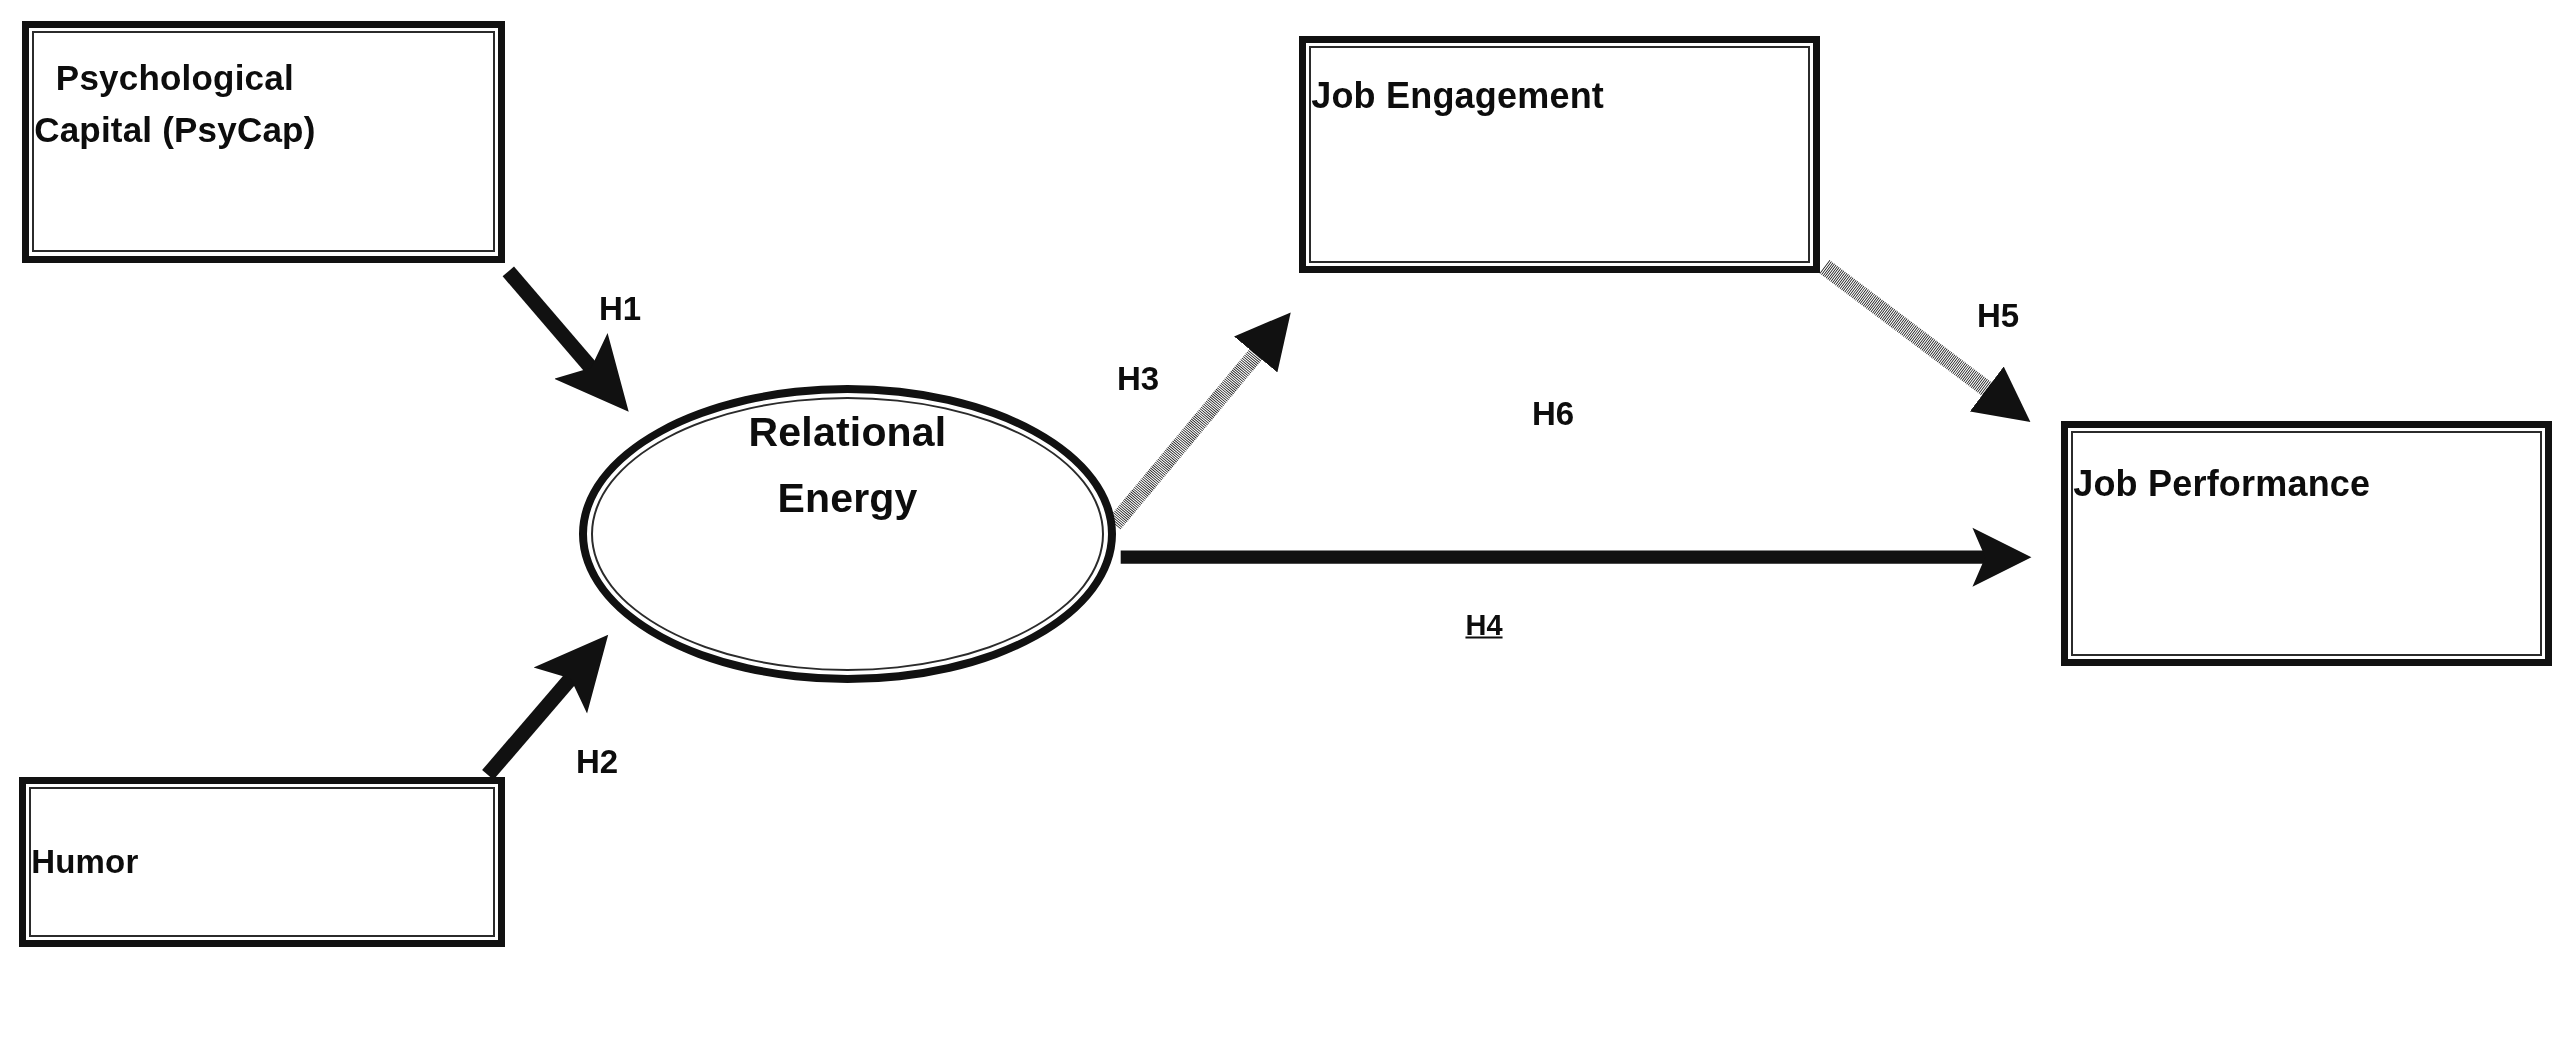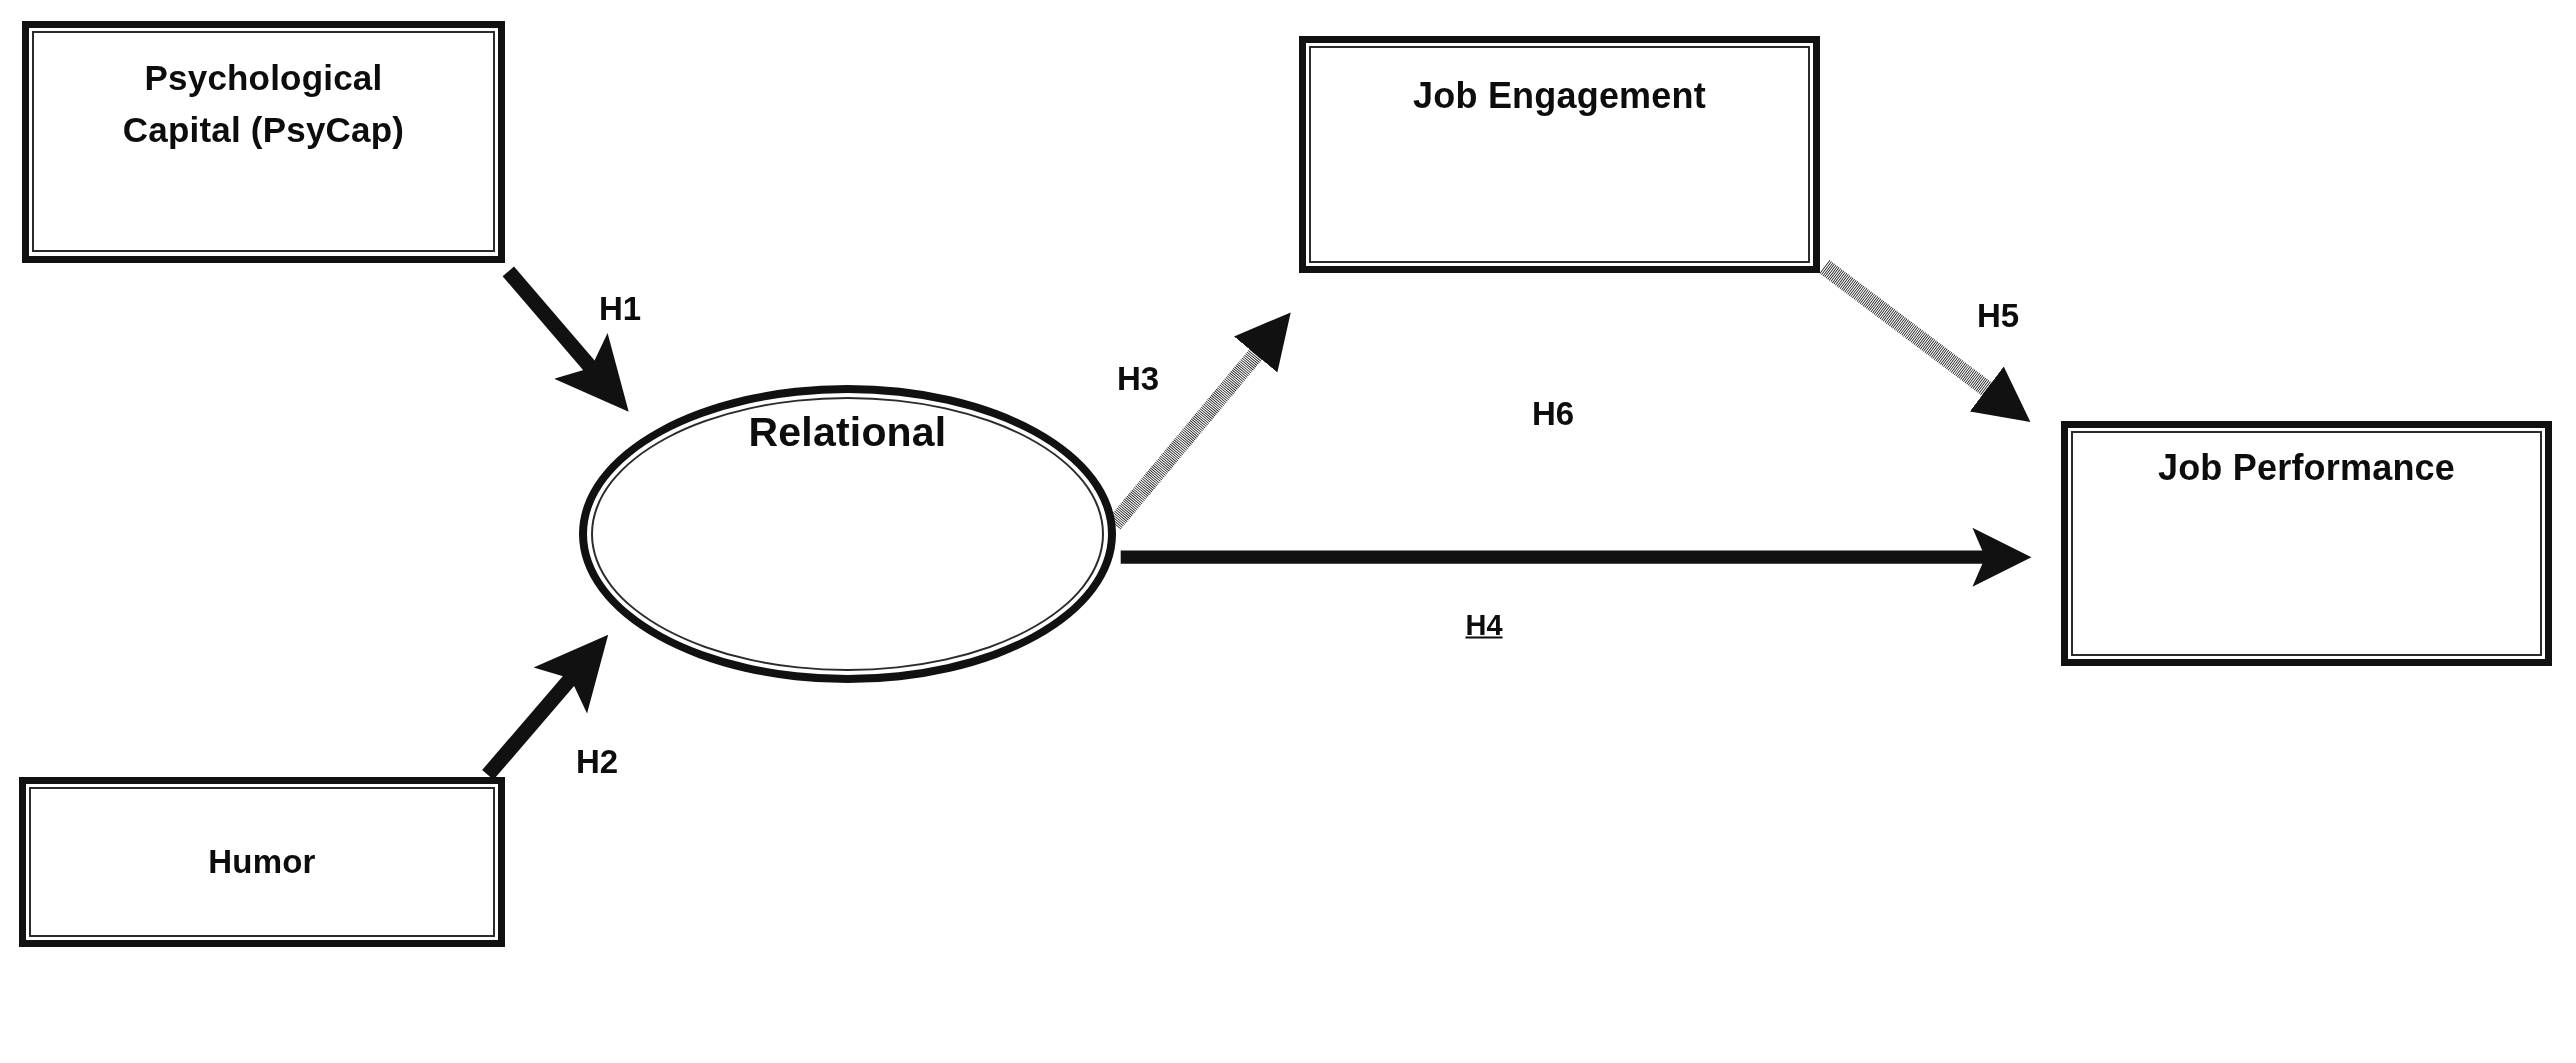--- a/index.html
+++ b/index.html
@@ -24,21 +24,21 @@
     border: 7px solid #111111;
     padding: 3.2px;
   }
   .node-box .inner {
     width: 100%;
     height: 100%;
     box-sizing: border-box;
     border: 2.4px solid #2b2b2b;
     background: #ffffff;
     display: flex;
-    justify-content: center;
+    justify-content: flex-start;
   }
   .node-label {
     font-weight: bold;
     color: #0d0d0d;
     text-align: center;
     line-height: 1.5;
     letter-spacing: 0.2px;
   }
   
   .node-ellipse {
@@ -119,32 +119,33 @@
   <div class="node-box" style="left:19px; top:777px; width:486px; height:170px;">
     <div class="inner" style="align-items:center;">
       <div class="node-label" style="font-size:33px;">Humor</div>
     </div>
   </div>
 
   <div class="node-ellipse" style="left:579px; top:385px; width:537px; height:298px;">
     <div class="inner">
       <div class="node-label" style="font-size:41px; line-height:1.62;">
         <div>Relational</div>
+        <div>Energy</div>
       </div>
     </div>
   </div>
 
   <div class="node-box" style="left:1299px; top:36px; width:521px; height:237px;">
     <div class="inner" style="align-items:flex-start; padding-top:20.5px;">
       <div class="node-label" style="font-size:36px;">Job Engagement</div>
     </div>
   </div>
 
   <div class="node-box" style="left:2061px; top:421px; width:491px; height:245px;">
-    <div class="inner" style="align-items:flex-start; padding-top:8px;">
+    <div class="inner" style="align-items:flex-start; padding-top:24px;">
       <div class="node-label" style="font-size:36px;">Job Performance</div>
     </div>
   </div>
 
   <div class="hyp-label" style="left:620px; top:309px; font-size:33px;">H1</div>
 
   <div class="hyp-label" style="left:597px; top:762px; font-size:33px;">H2</div>
 
   <div class="hyp-label" style="left:1138px; top:379px; font-size:33px;">H3</div>
 

